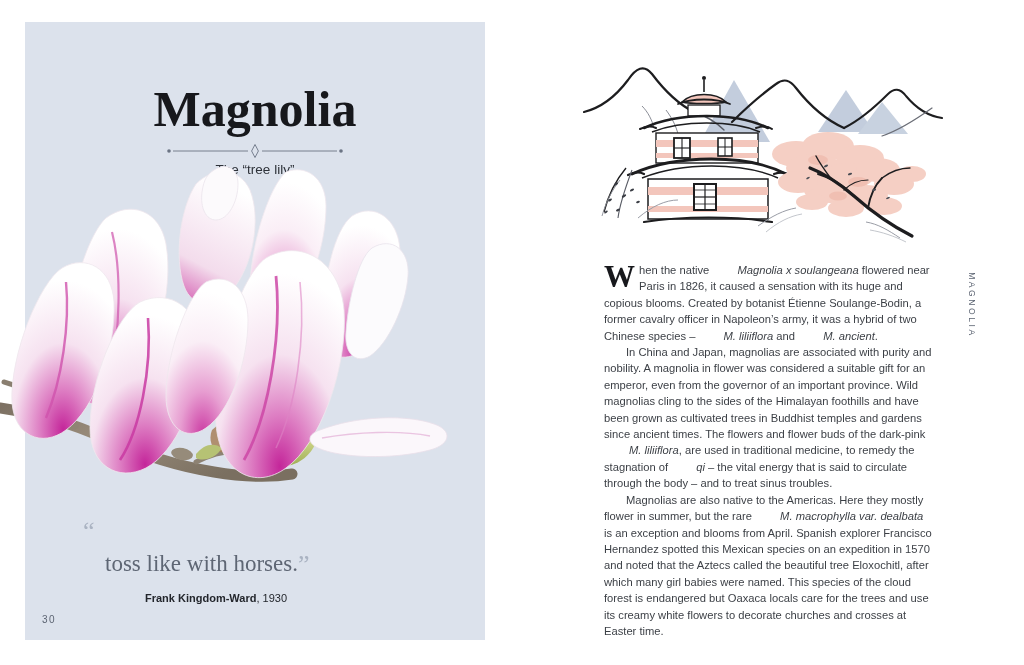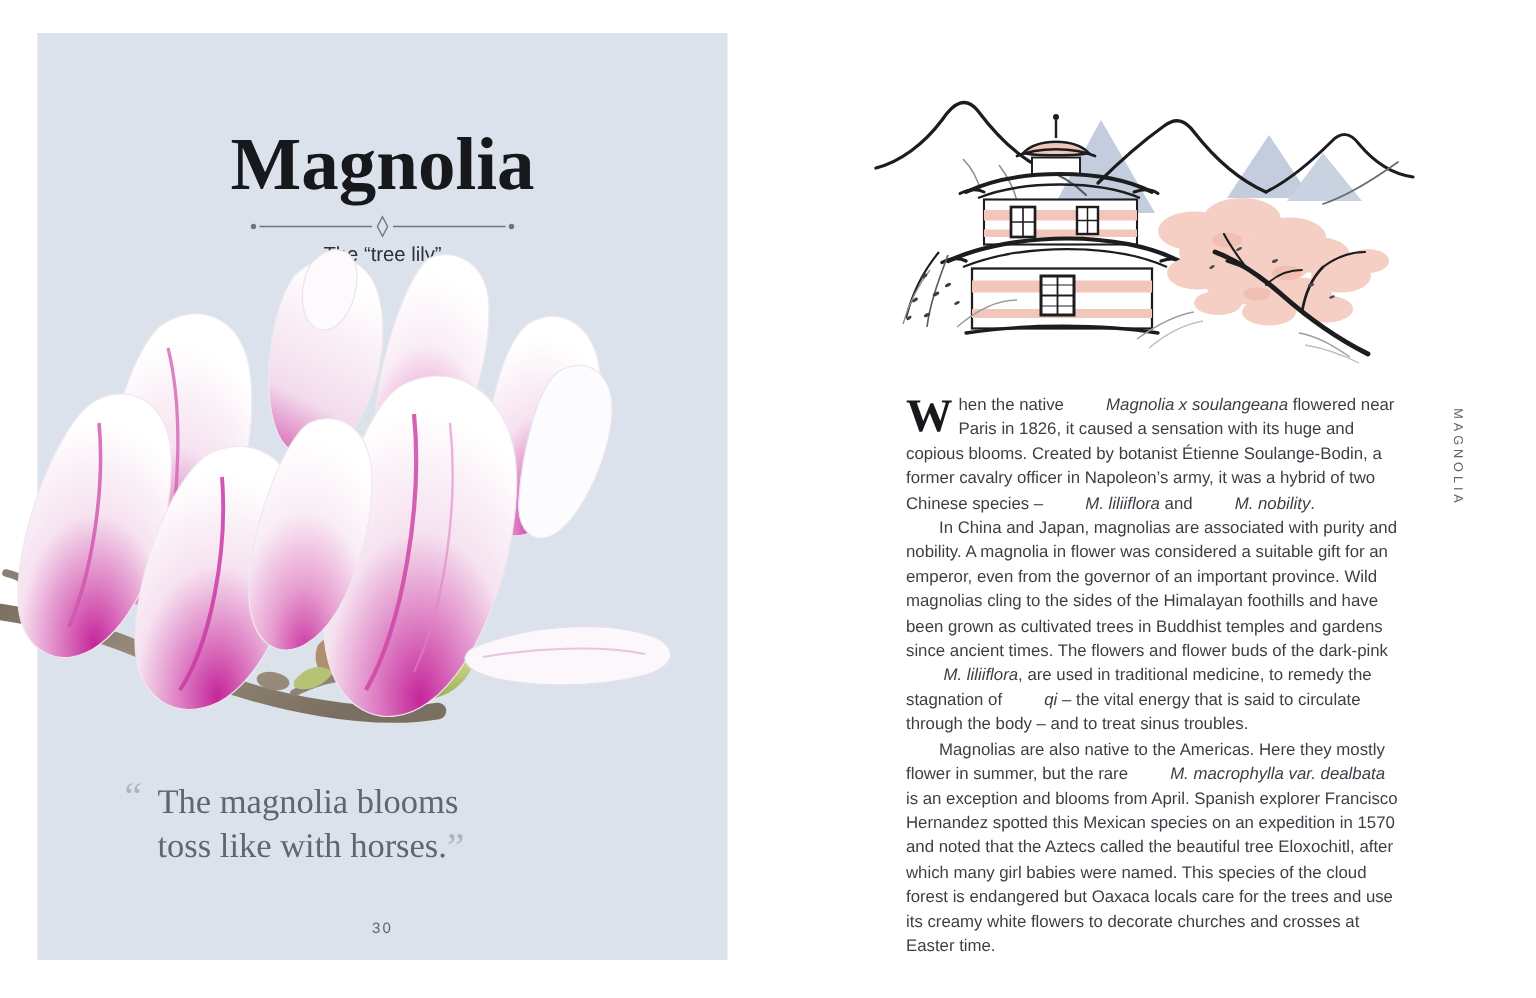--- a/index.html
+++ b/index.html
@@ -105,23 +105,23 @@
   #quote-attrib {
     margin-top: 13px;
     padding-left: 62px;
     font-size: 11px;
     color: #23262c;
     font-family: "Liberation Sans", sans-serif;
   }
   #quote-attrib .who { font-weight: bold; }
   #page-number-left {
     position: absolute;
-    left: 0; top: 592px;
+    left: 17px; top: 592px;
     width: 460px;
-    text-align: center;
+    text-align: left;
     font-size: 10px;
     letter-spacing: 1.5px;
     color: #5c6472;
   }
 
   
   #right-page {
     position: absolute;
     left: 512px; top: 0;
     width: 512px; height: 665px;
@@ -277,22 +277,25 @@
                  C 392 298, 340 296, 318 286 C 306 280, 308 272, 320 268 Z" fill="#fbf7fb" stroke="#eadfea" stroke-width="0.8"></path>
         <path d="M322 276 C 356 270, 400 268, 430 274" stroke="#e3aed6" stroke-width="1.4" fill="none" opacity="0.7"></path>
 
         <path d="M214 8 C 226 0, 238 6, 238 22 C 238 40, 228 58, 216 58
                  C 206 58, 200 46, 202 30 C 204 16, 208 12, 214 8 Z" fill="#fcfafc" stroke="#ebe4ec" stroke-width="0.8"></path>
       </svg>
     </div>
 
     <div id="quote-block">
       <div class="quote-text">
-        <span class="qmark qmark-open">“</span><span>The magnolia blooms</span><br>
+        <span class="qmark qmark-open">“</span><br>
         <span>toss like with horses.</span><span class="qmark">”</span>
+      </div>
+      <div id="quote-attrib">
+        <span class="who">Frank Kingdom-Ward</span><span>, 1930</span>
       </div>
     </div>
 
     <div id="page-number-left">30</div>
   </div>
 </div>
 
 <div id="right-page">
 
   <div id="illustration">
@@ -405,21 +408,21 @@
         <ellipse cx="306" cy="148" rx="2" ry="0.9" transform="rotate(-20 306 148)"></ellipse>
       </g>
 
       <path d="M318 188 C 306 180, 296 174, 284 172" stroke="#9a9da6" stroke-width="1" fill="none"></path>
       <path d="M324 192 C 312 186, 300 182, 288 180" stroke="#bcbfc6" stroke-width="0.9" fill="none"></path>
     </svg>
   </div>
 
   <div id="body-text">
     <p>
-      <span id="dropcap">W</span><span>hen the native </span><i>Magnolia x soulangeana</i><span> flowered near Paris in 1826, it caused a sensation with its huge and copious blooms. Created by botanist Étienne Soulange-Bodin, a former cavalry officer in Napoleon’s army, it was a hybrid of two Chinese species – </span><i>M. liliiflora</i><span> and </span><i>M. nobility</i><span>.</span>
+      <span id="dropcap">W</span><span>hen the native </span><i>Magnolia x soulangeana</i><span> flowered near Paris in 1826, it caused a sensation with its huge and copious blooms. Created by botanist Étienne Soulange-Bodin, a former cavalry officer in Napoleon’s army, it was a hybrid of two Chinese species – </span><i>M. liliiflora</i><span> and </span><i>M. ancient</i><span>.</span>
     </p>
     <p class="indent">
       <span>In China and Japan, magnolias are associated with purity and nobility. A magnolia in flower was considered a suitable gift for an emperor, even from the governor of an important province. Wild magnolias cling to the sides of the Himalayan foothills and have been grown as cultivated trees in Buddhist temples and gardens since ancient times. The flowers and flower buds of the dark-pink </span><i>M. liliiflora</i><span>, are used in traditional medicine, to remedy the stagnation of </span><i>qi</i><span> – the vital energy that is said to circulate through the body – and to treat sinus troubles.</span>
     </p>
     <p class="indent">
       <span>Magnolias are also native to the Americas. Here they mostly flower in summer, but the rare </span><i>M. macrophylla var. dealbata</i><span> is an exception and blooms from April. Spanish explorer Francisco Hernandez spotted this Mexican species on an expedition in 1570 and noted that the Aztecs called the beautiful tree Eloxochitl, after which many girl babies were named. This species of the cloud forest is endangered but Oaxaca locals care for the trees and use its creamy white flowers to decorate churches and crosses at Easter time.</span>
     </p>
   </div>
 
   <div id="magnolia-label">MAGNOLIA</div>

